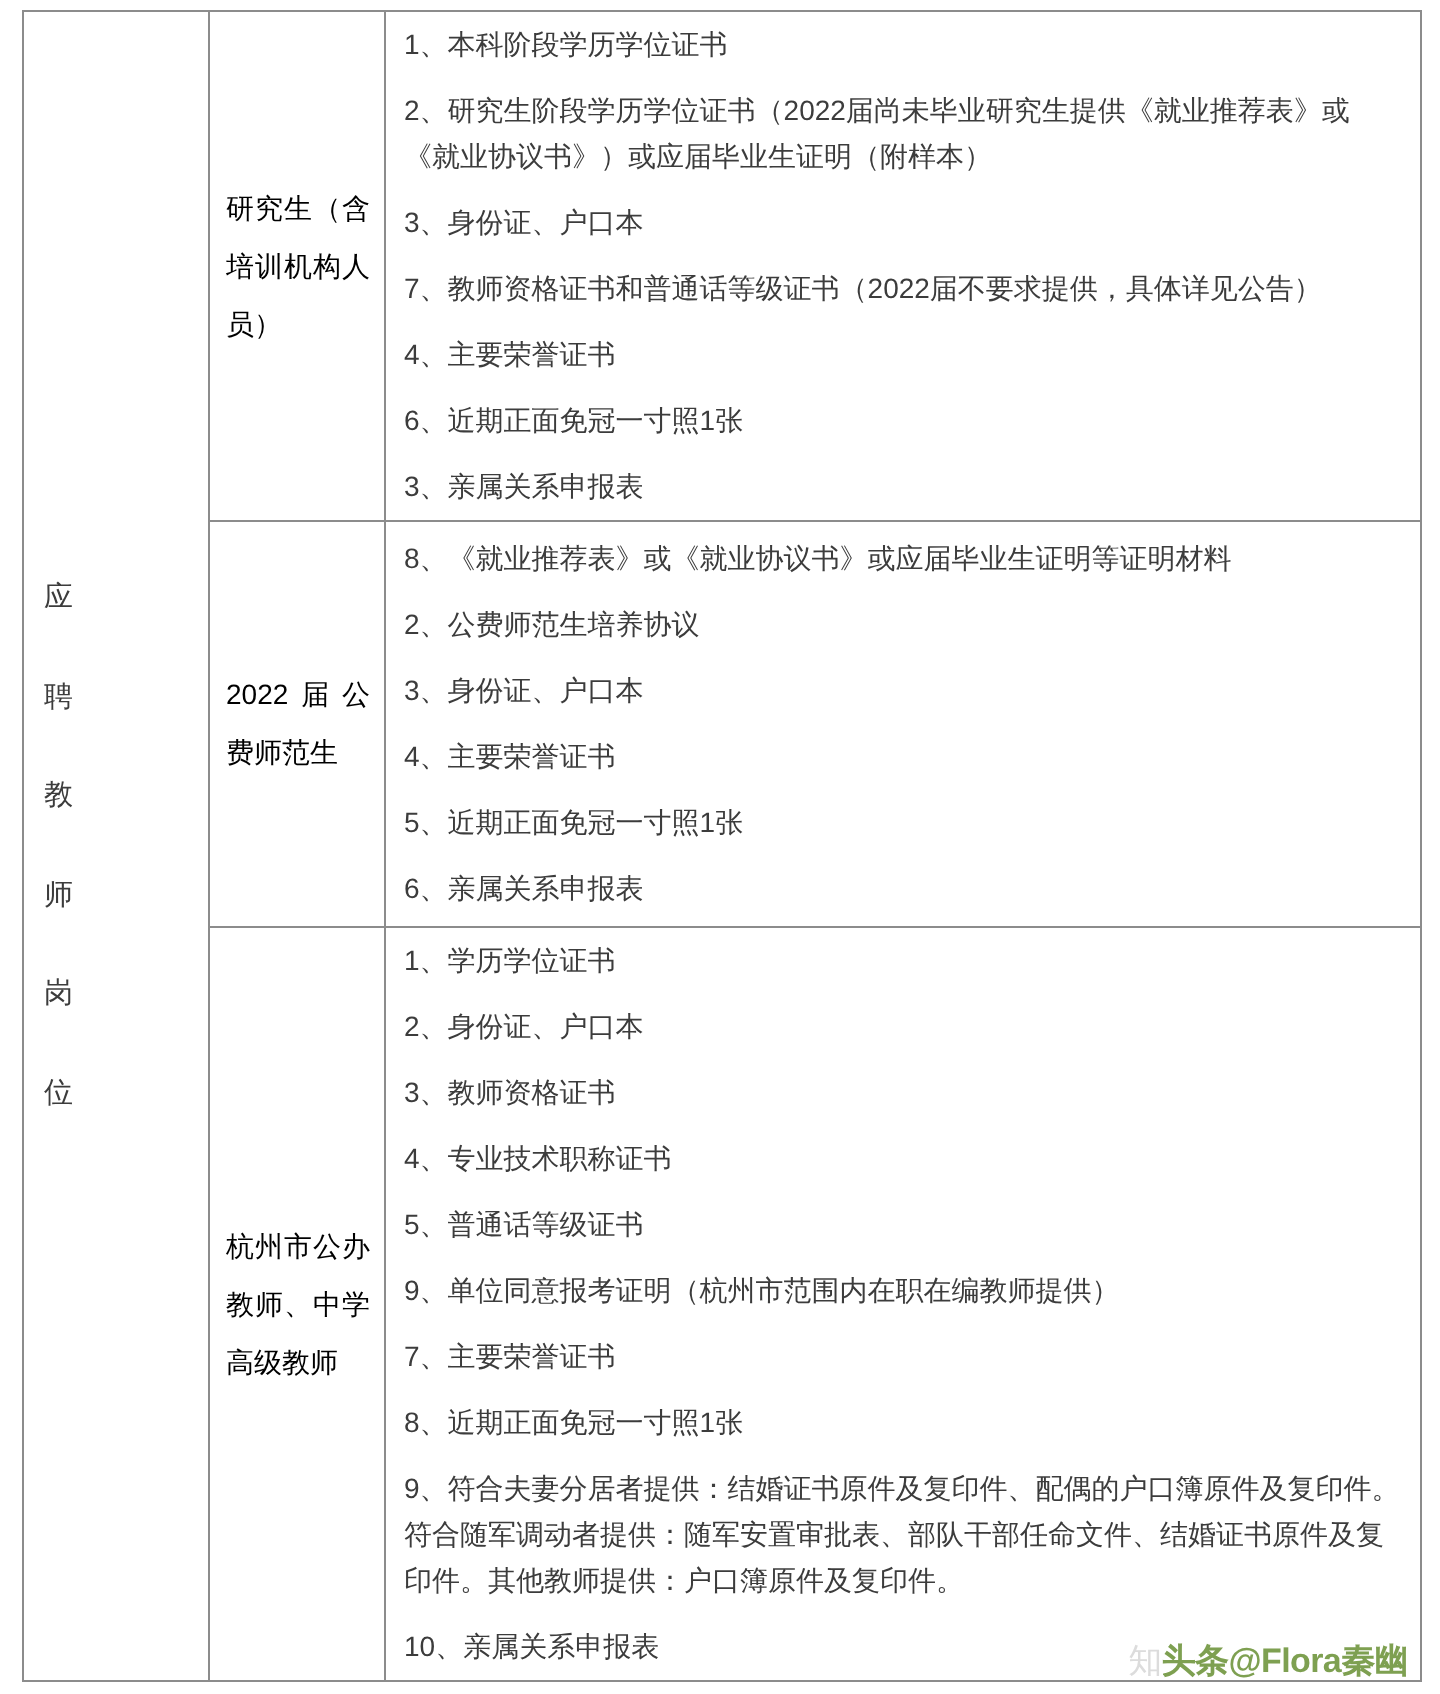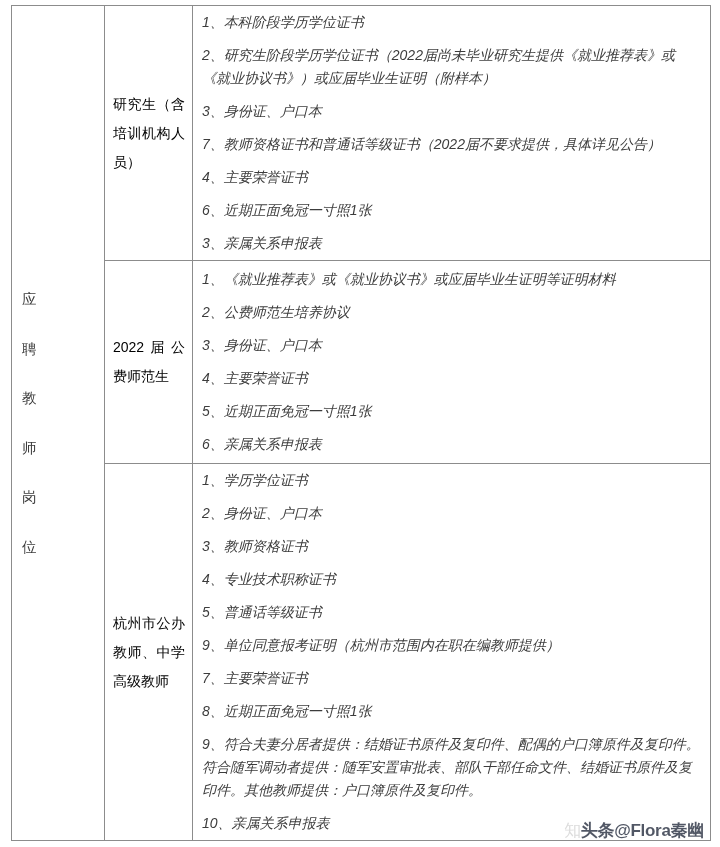--- a/index.html
+++ b/index.html
@@ -88,21 +88,20 @@
     margin: 0;
     padding: 5px 8px 5px 9px;
   }
   ol.item-list li {
     font-size: 14px;
     line-height: 23px;
     color: #3c3c3c;
     margin: 0 0 10px 0;
     text-indent: 0;
     word-break: break-all;
-    font-style: italic;
   }
   ol.item-list li:last-child {
     margin-bottom: 0;
   }
 
   
   tr.row-grad   td { height: 253px; }
   tr.row-gongfei td { height: 202px; }
   tr.row-public  td { height: 368px; }
 
@@ -117,21 +116,21 @@
     opacity: 0.72;
     white-space: nowrap;
     font-family: "Liberation Sans", "DejaVu Sans", sans-serif;
     pointer-events: none;
     letter-spacing: -0.3px;
   }
   #watermark .wm-faint {
     color: #cfcfcf;
   }
   #watermark .wm-strong {
-    color: #0f172a;
+    color: #4d7c0f;
     font-weight: bold;
   }
 </style>
 </head>
 <body>
 
 <div id="doc-table-wrap">
   <table class="req-table">
     <tbody>
 
@@ -161,21 +160,21 @@
           </ol>
         </td>
       </tr>
 
       <tr class="row-gongfei">
         <td class="col-group">
           <div class="group-name">2022届公费师范生</div>
         </td>
         <td class="col-items">
           <ol class="item-list">
-            <li>1、《就业推荐表》或《就业协议书》或应届毕业生证明等证明材料</li>
+            <li>8、《就业推荐表》或《就业协议书》或应届毕业生证明等证明材料</li>
             <li>2、公费师范生培养协议</li>
             <li>3、身份证、户口本</li>
             <li>4、主要荣誉证书</li>
             <li>5、近期正面免冠一寸照1张</li>
             <li>6、亲属关系申报表</li>
           </ol>
         </td>
       </tr>
 
       <tr class="row-public">

